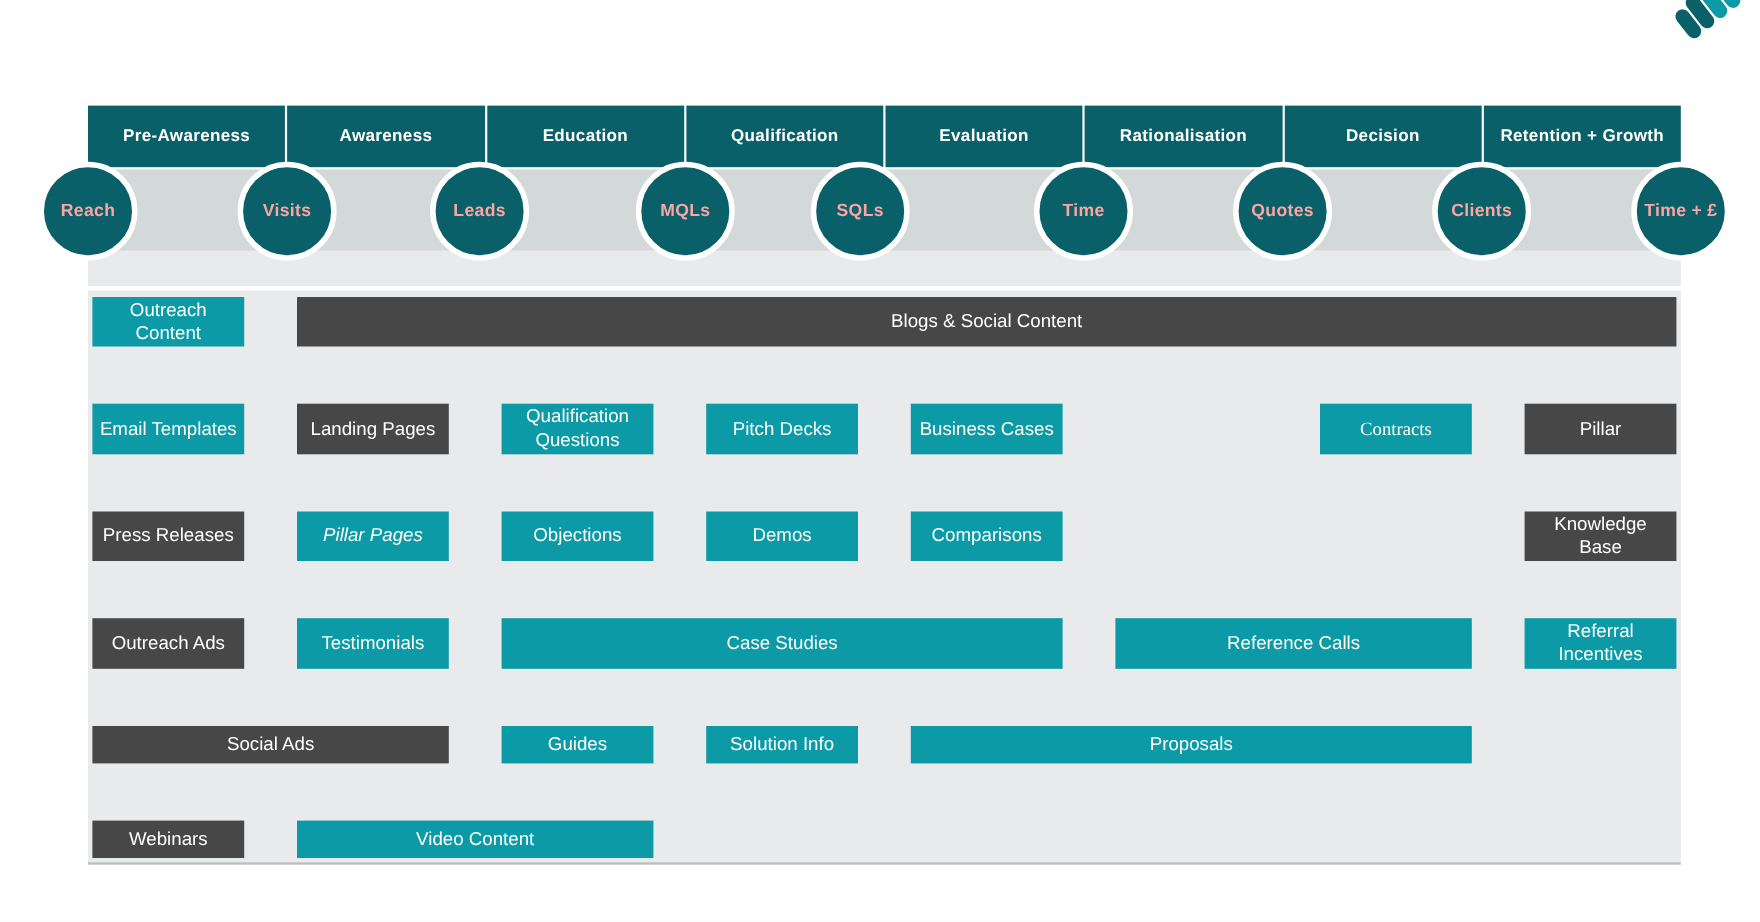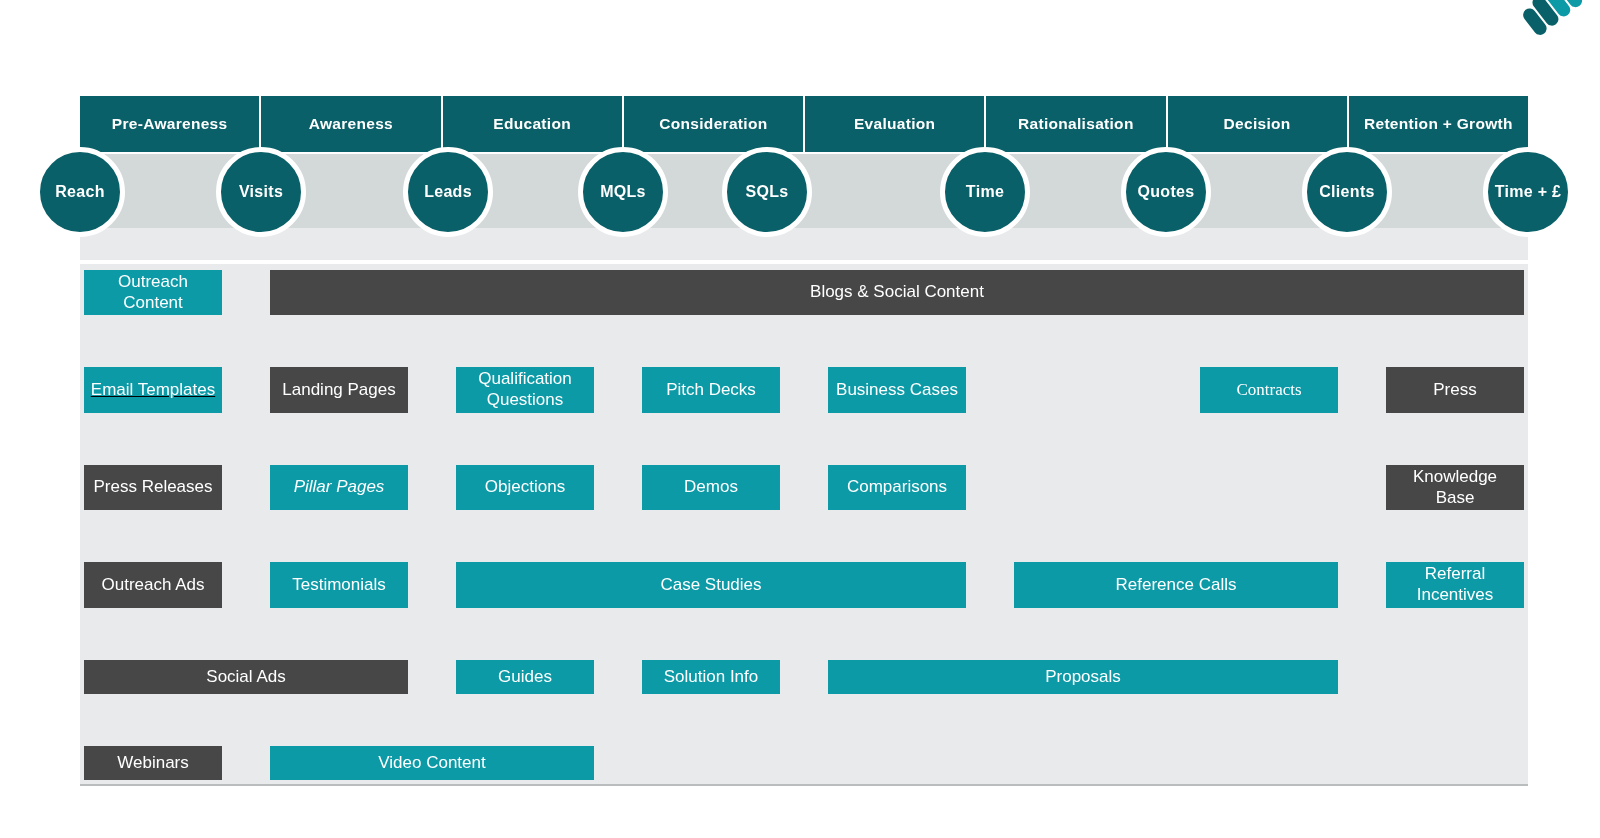--- a/index.html
+++ b/index.html
@@ -57,21 +57,21 @@
 
   
   .metric-circle{
     position:absolute;
     width:90px; height:90px;
     border-radius:50%;
     background:#0a6068;
     border:5px solid #ffffff;
     box-sizing:border-box;
     display:flex; align-items:center; justify-content:center;
-    color:#ffffff;
+    color:#fca5a5;
     font-size:16px; font-weight:bold;
     letter-spacing:.3px;
     text-align:center;
     top:51px;
     z-index:5;
     white-space:nowrap;
   }
 
   
   #content-grid{
@@ -137,36 +137,36 @@
     </g>
   </svg>
 </div>
 
 <div id="funnel-board">
 
   <div id="stage-header">
       <div class="stage-cell">Pre-Awareness</div>
       <div class="stage-cell">Awareness</div>
       <div class="stage-cell">Education</div>
-      <div class="stage-cell">Consideration</div>
+      <div class="stage-cell">Qualification</div>
       <div class="stage-cell">Evaluation</div>
       <div class="stage-cell">Rationalisation</div>
       <div class="stage-cell">Decision</div>
       <div class="stage-cell">Retention + Growth</div>
     </div>
 
   <div id="metric-band"></div>
   <div id="metric-subband"></div>
 
   <div id="circles-layer">
       <div class="metric-circle" style="left: -45px;">Reach</div>
       <div class="metric-circle" style="left: 136px;">Visits</div>
-      <div class="metric-circle" style="left: 323px;">Leads</div>
+      <div class="metric-circle" style="left: 311px;">Leads</div>
       <div class="metric-circle" style="left: 498px;">MQLs</div>
-      <div class="metric-circle" style="left: 642px;">SQLs</div>
+      <div class="metric-circle" style="left: 657px;">SQLs</div>
       <div class="metric-circle" style="left: 860px;">Time</div>
       <div class="metric-circle" style="left: 1041px;">Quotes</div>
       <div class="metric-circle" style="left: 1222px;">Clients</div>
       <div class="metric-circle" style="left: 1403px;">Time + £</div>
     </div>
 
   <div id="col-rules">
       <div class="col-rule"></div>
       <div class="col-rule"></div>
       <div class="col-rule"></div>
@@ -176,21 +176,21 @@
       <div class="col-rule"></div>
       <div class="col-rule"></div>
     </div>
   <div id="content-grid">
       <div class="asset-cellwrap" style="grid-area: 1 / 1 / auto / span 1;">
         <div class="asset-tile tile-teal">Outreach Content</div>
       </div>
       <div class="asset-cellwrap" style="grid-area: 1 / 2 / auto / span 7;">
         <div class="asset-tile tile-dark">Blogs &amp; Social Content</div>
       </div>
-      <div class="asset-cellwrap" style="grid-area: 2 / 1 / auto / span 1; text-decoration: underline;">
+      <div class="asset-cellwrap" style="grid-area: 2 / 1 / auto / span 1;">
         <div class="asset-tile tile-teal">Email Templates</div>
       </div>
       <div class="asset-cellwrap" style="grid-area: 2 / 2 / auto / span 1;">
         <div class="asset-tile tile-dark">Landing Pages</div>
       </div>
       <div class="asset-cellwrap" style="grid-area: 2 / 3 / auto / span 1;">
         <div class="asset-tile tile-teal">Qualification Questions</div>
       </div>
       <div class="asset-cellwrap" style="grid-area: 2 / 4 / auto / span 1;">
         <div class="asset-tile tile-teal">Pitch Decks</div>
@@ -198,21 +198,21 @@
       <div class="asset-cellwrap" style="grid-area: 2 / 5 / auto / span 1; justify-content: center;">
         <div class="asset-tile tile-teal">Business Cases</div>
       </div>
       <div class="asset-cellwrap" style="grid-area: 2 / 6 / auto / span 1;">
         <div class="asset-tile tile-empty"></div>
       </div>
       <div class="asset-cellwrap" style="grid-area: 2 / 7 / auto / span 1; font-family: Liberation Serif, serif;">
         <div class="asset-tile tile-teal">Contracts</div>
       </div>
       <div class="asset-cellwrap" style="grid-area: 2 / 8 / auto / span 1;">
-        <div class="asset-tile tile-dark">Press</div>
+        <div class="asset-tile tile-dark">Pillar</div>
       </div>
       <div class="asset-cellwrap" style="grid-area: 3 / 1 / auto / span 1;">
         <div class="asset-tile tile-dark">Press Releases</div>
       </div>
       <div class="asset-cellwrap" style="grid-area: 3 / 2 / auto / span 1; font-style: italic;">
         <div class="asset-tile tile-teal">Pillar Pages</div>
       </div>
       <div class="asset-cellwrap" style="grid-area: 3 / 3 / auto / span 1;">
         <div class="asset-tile tile-teal">Objections</div>
       </div>

